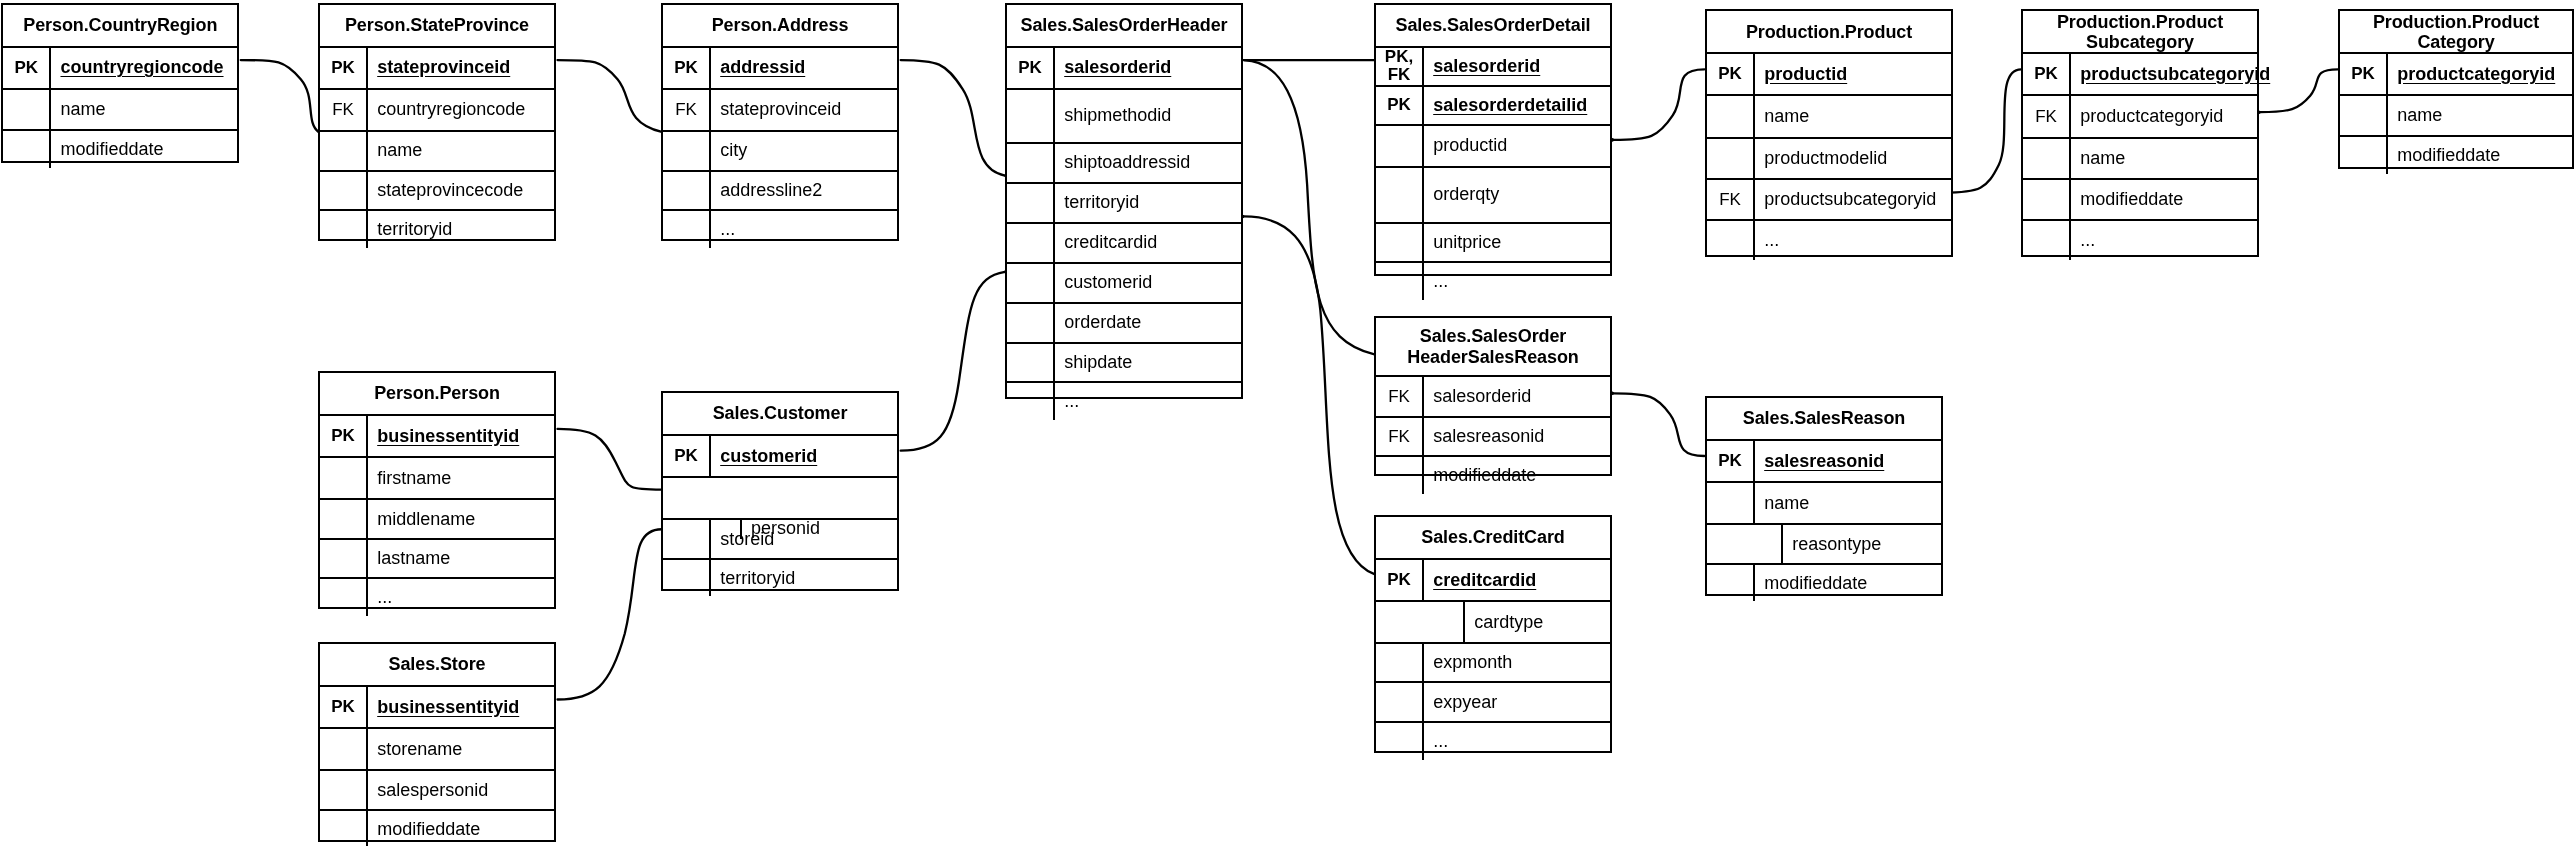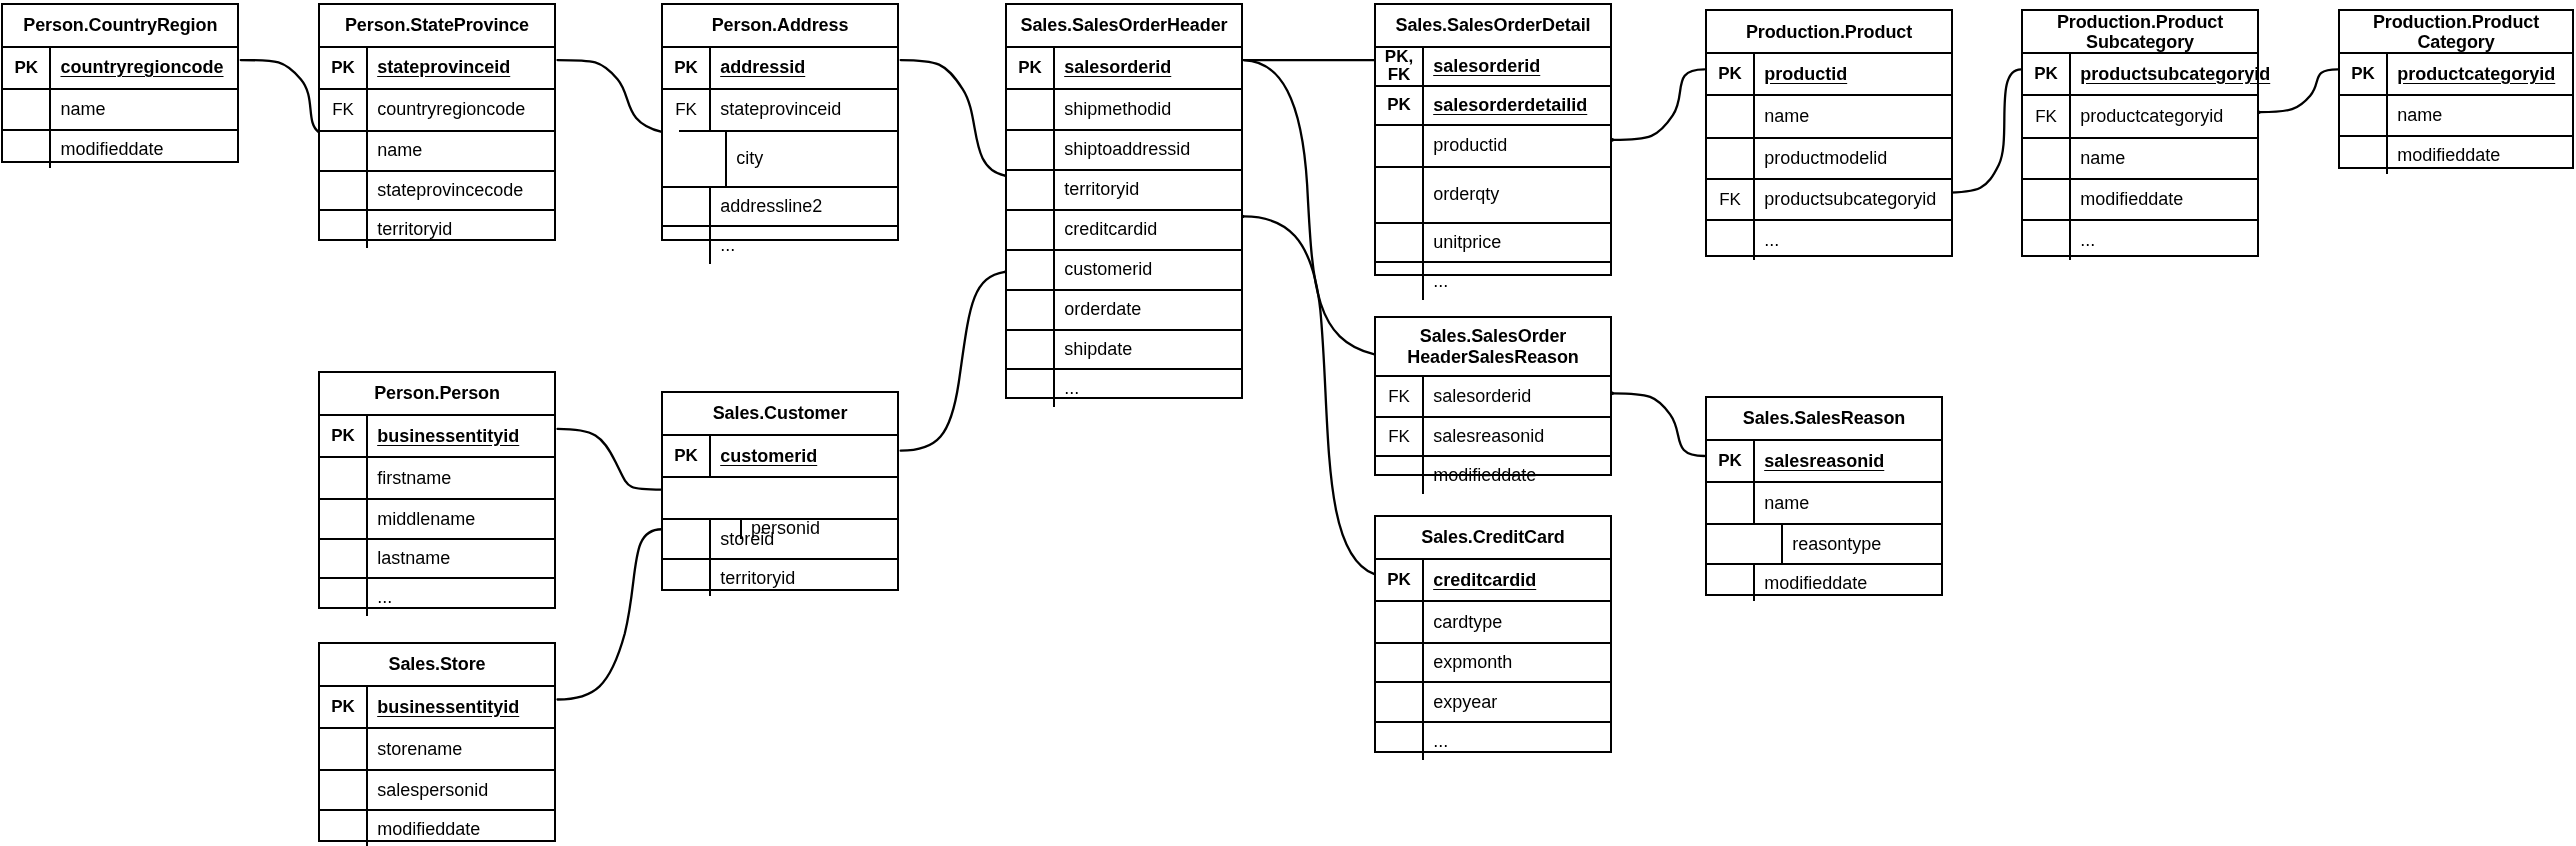--- a/index.html
+++ b/index.html
@@ -175,21 +175,21 @@
             <div class="ent-row" style="height: 40px;">
               <div class="key-cell" style="width: 46px; height: 100%;">PK</div>
               <div class="col-cell pk">addressid</div>
             </div>
           </div>
           <div class="ent-sect">
             <div class="ent-row" style="height: 40px;">
               <div class="key-cell fk" style="width: 46px; height: 100%;">FK</div>
               <div class="col-cell">stateprovinceid</div>
             </div>
-            <div class="ent-row" style="height: 56px; margin-left: 16px;">
+            <div class="ent-row" style="height: 40px;">
               <div class="key-cell" style="width: 46px; height: 100%;"></div>
               <div class="col-cell">city</div>
             </div>
             <div class="ent-row" style="height: 39px;">
               <div class="key-cell" style="width: 46px; height: 100%;"></div>
               <div class="col-cell">addressline2</div>
             </div>
             <div class="ent-row" style="height: 39px;">
               <div class="key-cell" style="width: 46px; height: 100%;"></div>
               <div class="col-cell">...</div>
@@ -200,21 +200,21 @@
       <div class="entity" style="left: 1005px; top: 2.6px; width: 238px; height: 396px;">
         <div class="ent-title" style="height: 41px;">Sales.SalesOrderHeader</div>
         <div class="ent-body">
           <div class="ent-sect">
             <div class="ent-row" style="height: 40px;">
               <div class="key-cell" style="width: 46px; height: 100%;">PK</div>
               <div class="col-cell pk">salesorderid</div>
             </div>
           </div>
           <div class="ent-sect">
-            <div class="ent-row" style="height: 39px;">
+            <div class="ent-row" style="height: 52px;">
               <div class="key-cell" style="width: 46px; height: 100%;"></div>
               <div class="col-cell">shipmethodid</div>
             </div>
             <div class="ent-row" style="height: 40px;">
               <div class="key-cell" style="width: 46px; height: 100%;"></div>
               <div class="col-cell">shiptoaddressid</div>
             </div>
             <div class="ent-row" style="height: 40px;">
               <div class="key-cell" style="width: 46px; height: 100%;"></div>
               <div class="col-cell">territoryid</div>
@@ -486,21 +486,21 @@
       <div class="entity" style="left: 1374px; top: 515px; width: 238px; height: 238px;">
         <div class="ent-title" style="height: 41px;">Sales.CreditCard</div>
         <div class="ent-body">
           <div class="ent-sect">
             <div class="ent-row" style="height: 40px;">
               <div class="key-cell" style="width: 46px; height: 100%;">PK</div>
               <div class="col-cell pk">creditcardid</div>
             </div>
           </div>
           <div class="ent-sect">
-            <div class="ent-row" style="height: 40px;">
+            <div class="ent-row" style="height: 40px; padding-left: 41px;">
               <div class="key-cell" style="width: 46px; height: 100%;"></div>
               <div class="col-cell">cardtype</div>
             </div>
             <div class="ent-row" style="height: 39px;">
               <div class="key-cell" style="width: 46px; height: 100%;"></div>
               <div class="col-cell">expmonth</div>
             </div>
             <div class="ent-row" style="height: 40px;">
               <div class="key-cell" style="width: 46px; height: 100%;"></div>
               <div class="col-cell">expyear</div>

